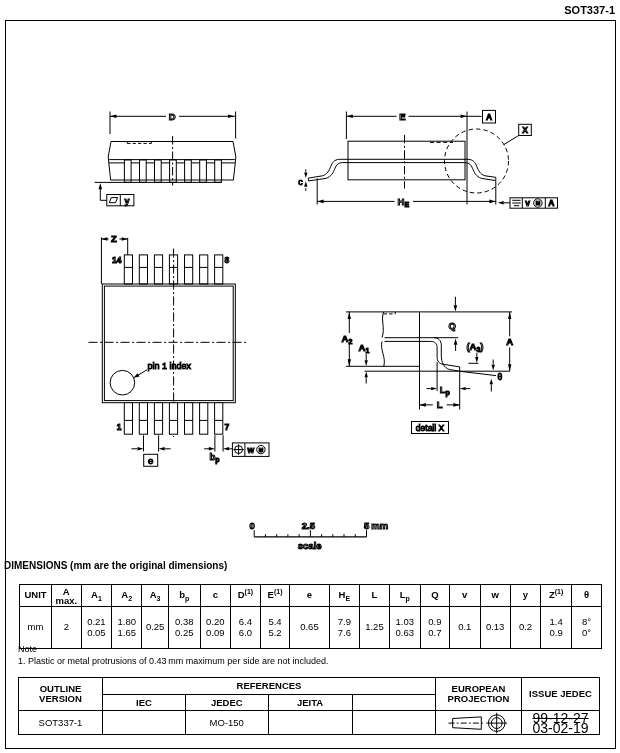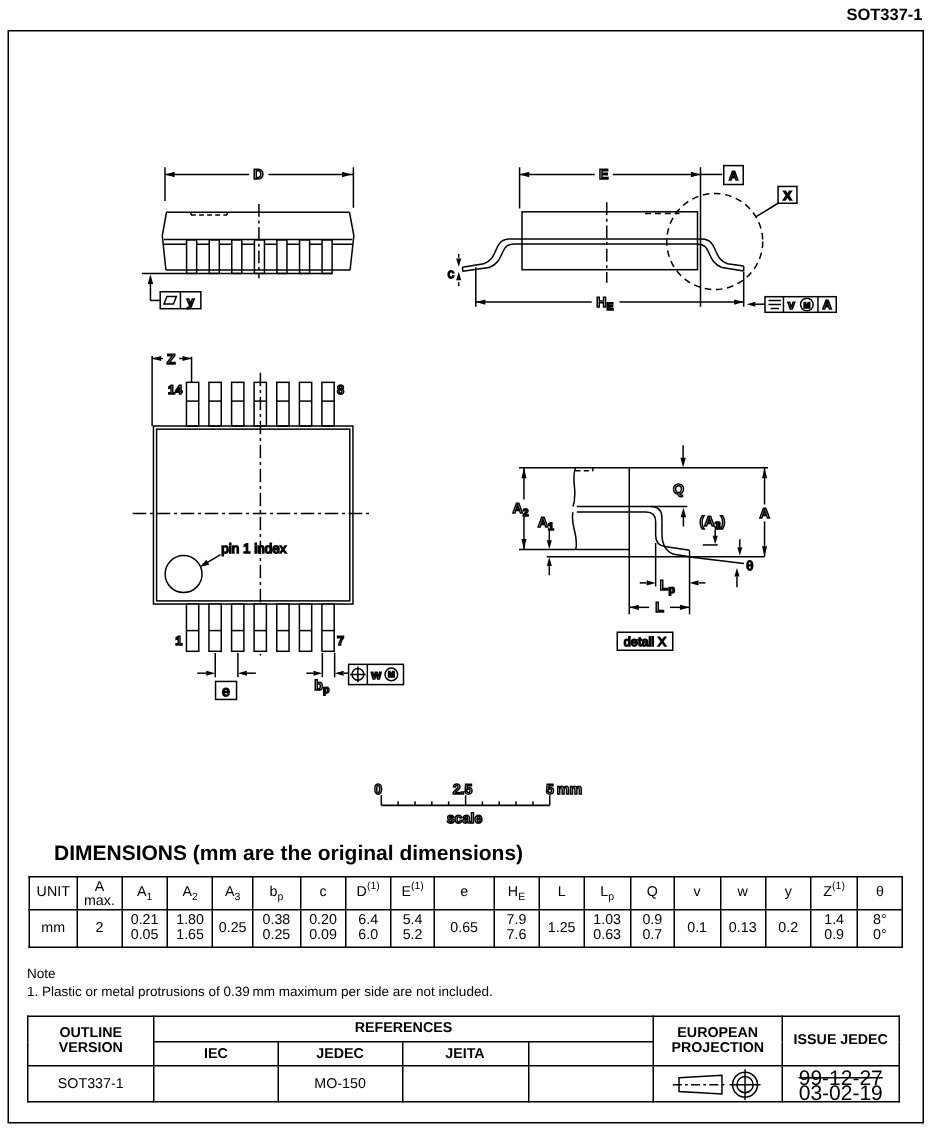--- a/index.html
+++ b/index.html
@@ -1,23 +1,23 @@
 <!DOCTYPE html>
 <html><head><meta charset="utf-8"><style>
 html,body{margin:0;padding:0;background:#fff}
 body{width:620px;height:753px;overflow:hidden;font-family:"Liberation Sans",sans-serif;color:#000;-webkit-font-smoothing:antialiased}
 #page{position:relative;width:620px;height:753px}
 .hdrL{position:absolute;top:4px;left:6px;font-size:11px;font-weight:bold;letter-spacing:0.18px}
 .hdrR{position:absolute;top:4px;right:5px;font-size:11px;font-weight:bold}
 #frame{position:absolute;left:5px;top:20px;width:609px;height:727px;border:1.4px solid #000}
 #drawsvg{position:absolute;left:0;top:0}
-#dimtitle{position:absolute;left:36px;top:560px;font-size:14px;font-weight:bold}
+#dimtitle{position:absolute;left:4px;top:560px;font-size:10px;font-weight:bold}
 #dimtab{position:absolute;left:19px;top:584px;border-collapse:collapse;table-layout:fixed}
 #dimtab td{border:1px solid #000;text-align:center;vertical-align:middle;font-size:9.5px;padding:0;line-height:10.5px}
-#dimtab td.h{font-weight:normal}
+#dimtab td.h{font-weight:bold}
 #dimtab{border:1.5px solid #000}
 sub{font-size:7px;vertical-align:sub;line-height:0}
 sup{font-size:7px;vertical-align:super;line-height:0}
 #note1{position:absolute;left:18px;top:644px;font-size:9px;font-weight:normal}
 #note2{position:absolute;left:18px;top:656px;font-size:9px}
 #reftab{position:absolute;left:18px;top:677px;border-collapse:collapse;table-layout:fixed;border:1.5px solid #000}
 #reftab td{border:1px solid #000;text-align:center;vertical-align:middle;font-size:9.5px;padding:0;line-height:10px}
 #reftab td.h{font-weight:bold}
 .strike{text-decoration:line-through}
 </style></head>
@@ -286,21 +286,21 @@
 <td class="h">H<sub>E</sub></td>
 <td class="h">L</td>
 <td class="h">L<sub>p</sub></td>
 <td class="h">Q</td>
 <td class="h">v</td>
 <td class="h">w</td>
 <td class="h">y</td>
 <td class="h">Z<sup>(1)</sup></td>
 <td class="h">θ</td>
 </tr>
-<tr style="height:25px">
+<tr style="height:42px">
 <td>mm</td>
 <td>2</td>
 <td>0.21<br>0.05</td>
 <td>1.80<br>1.65</td>
 <td>0.25</td>
 <td>0.38<br>0.25</td>
 <td>0.20<br>0.09</td>
 <td>6.4<br>6.0</td>
 <td>5.4<br>5.2</td>
 <td>0.65</td>
@@ -310,21 +310,21 @@
 <td>0.9<br>0.7</td>
 <td>0.1</td>
 <td>0.13</td>
 <td>0.2</td>
 <td>1.4<br>0.9</td>
 <td>8°<br>0°</td>
 </tr>
 </tbody>
     </table>
 <div id="note1">Note</div>
-<div id="note2">1. Plastic or metal protrusions of 0.39 mm maximum per side are not included.</div>
+<div id="note2">1. Plastic or metal protrusions of 0.43 mm maximum per side are not included.</div>
 <table id="reftab">
 <colgroup>
         <col style="width:84px">
         <col style="width:83px">
         <col style="width:82.5px">
         <col style="width:84px">
         <col style="width:83.5px">
         <col style="width:86px">
         <col style="width:78px">
       </colgroup>

